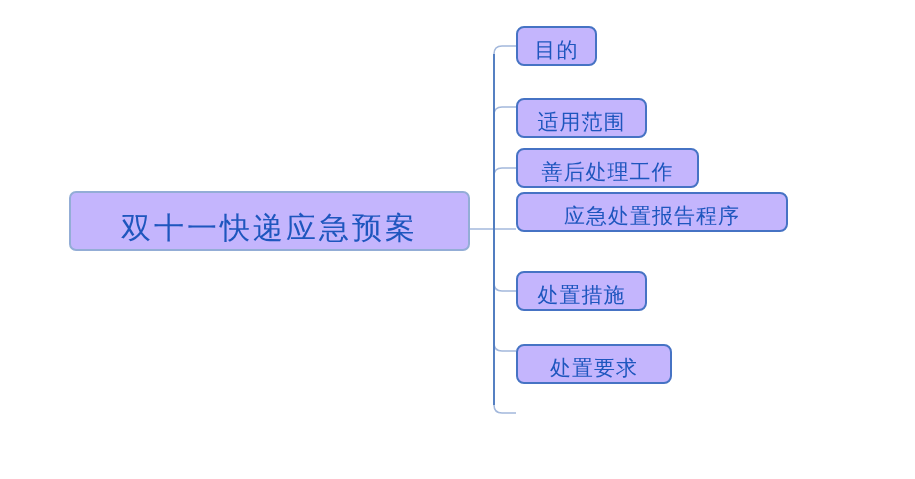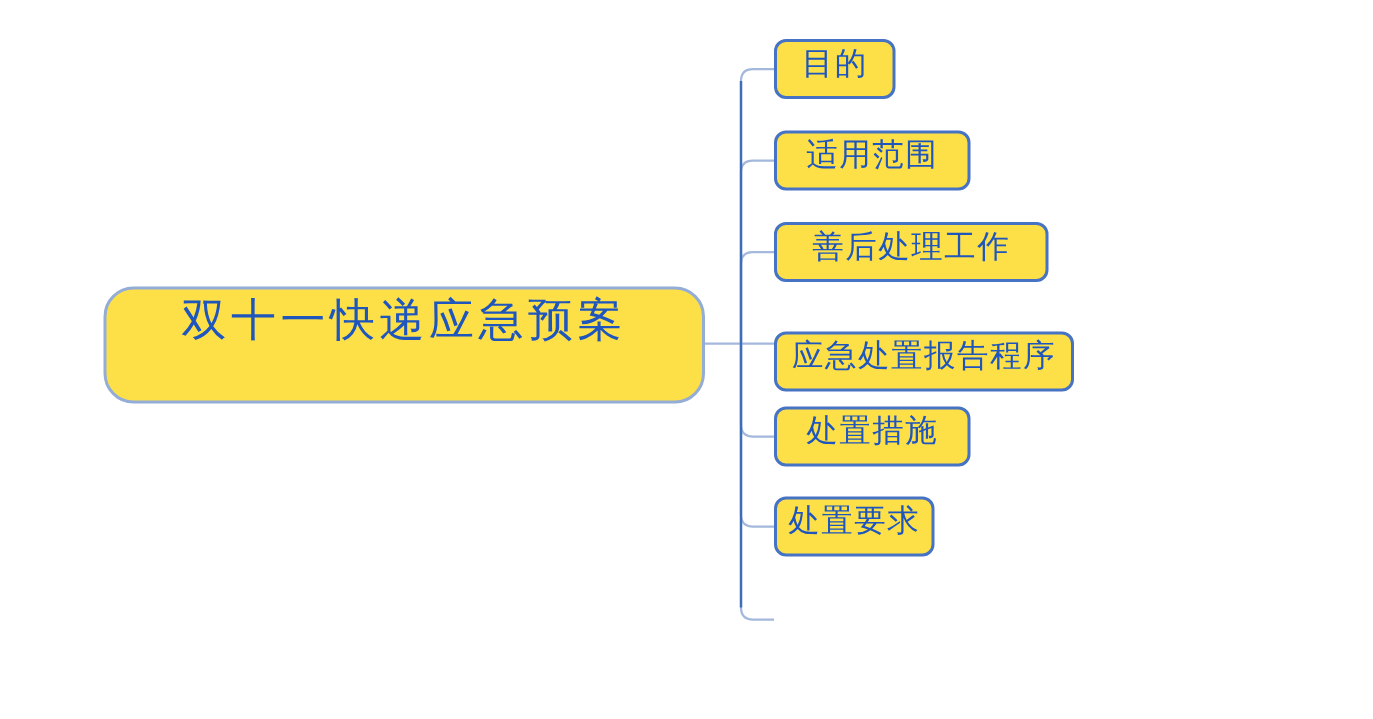--- a/index.html
+++ b/index.html
@@ -18,52 +18,52 @@
   #connector-svg {
     position: absolute;
     left: 0;
     top: 0;
     width: 915px;
     height: 479px;
   }
   .node {
     position: absolute;
     box-sizing: border-box;
-    background: #fde047;
+    background: #c4b5fd;
     display: flex;
-    align-items: flex-start;
+    align-items: flex-end;
     justify-content: center;
     color: #1E56BE;
     white-space: nowrap;
     cursor: default;
   }
   .root-node {
     left: 69px;
     top: 191px;
     width: 401px;
-    height: 78px;
+    height: 60px;
     border: 2px solid #93ADD6;
-    border-radius: 20px;
+    border-radius: 7px;
     font-size: 30px;
     letter-spacing: 3px;
   }
   .child-node {
     border: 2px solid #4673C4;
     border-radius: 8px;
     height: 40px;
     font-size: 21px;
     letter-spacing: 1px;
     left: 516px;
   }
   .c1 { top: 26px;  width: 81px;  }
-  .c2 { top: 87px;  width: 131px; }
+  .c2 { top: 98px;  width: 131px; }
   .c3 { top: 148px; width: 183px; }
-  .c4 { top: 221px; width: 200px; }
+  .c4 { top: 192px; width: 272px; }
   .c5 { top: 271px; width: 131px; }
-  .c6 { top: 331px; width: 107px; }
+  .c6 { top: 344px; width: 156px; }
   .c7 { top: 393px; width: 183px; }
 </style>
 </head>
 <body>
 
 <div id="canvas">
 
   <svg id="connector-svg" viewBox="0 0 915 479" xmlns="http://www.w3.org/2000/svg">
     <path d="M 470 229 L 494 229" fill="none" stroke-width="1.5" stroke="#A3B8DC"></path>
     <path d="M 494 229 L 494 54 Q 494 46 502 46 L 516 46" fill="none" stroke-width="1.5" stroke="#A3B8DC"></path>

